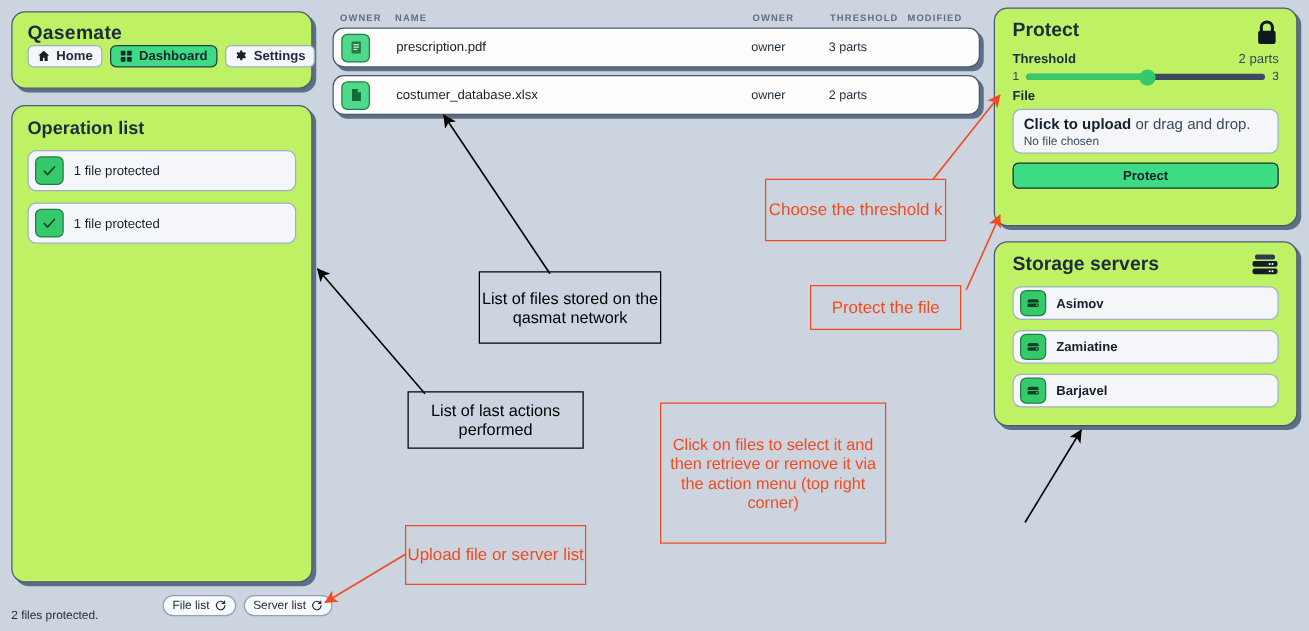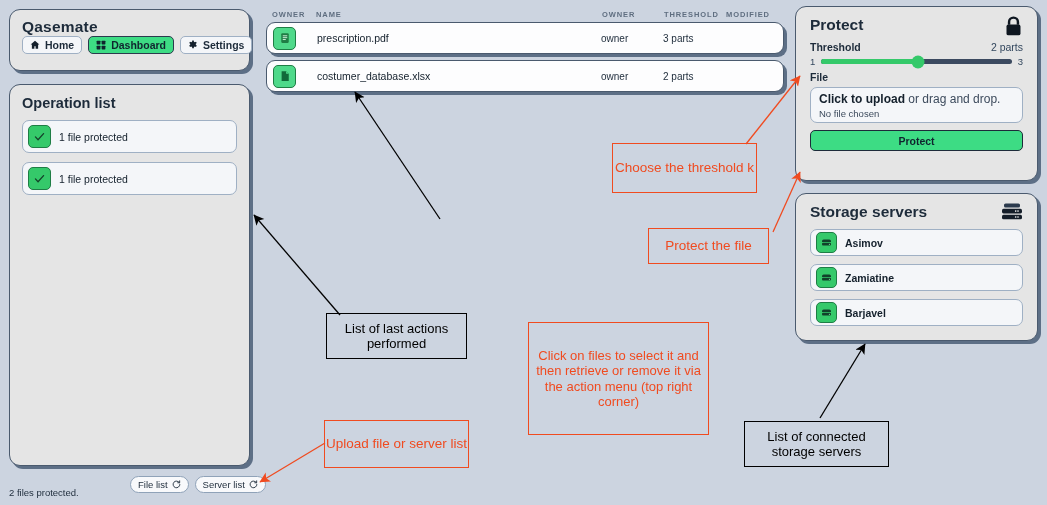--- a/index.html
+++ b/index.html
@@ -7,21 +7,21 @@
     width: 1047px; height: 505px;
     background: #ccd4e0;
     font-family: "Liberation Sans", sans-serif;
     overflow: hidden;
   }
   #root { position: relative; width: 1047px; height: 505px; }
 
   
   .panel {
     position: absolute;
-    background: #e5e5e5;
+    background: #bef264;
     border: 1.5px solid #4a5a6e;
     border-radius: 11px;
     box-shadow: 3px 3px 0 #5d6f86;
   }
 
   
   #header-panel { left: 9px; top: 9px; width: 241px; height: 62px; }
   .app-title {
     font-size: 15.5px; font-weight: bold; color: #1d2b3a;
     margin: 8px 0 0 12px; letter-spacing: .2px;
@@ -402,24 +402,24 @@
 
     <line x1="820" y1="418" x2="865" y2="344" stroke="#000" stroke-width="1.3" marker-end="url(#ah-black)"></line>
 
     <line x1="746" y1="144" x2="800" y2="76" stroke="#f04b20" stroke-width="1.3" marker-end="url(#ah-orange)"></line>
 
     <line x1="773" y1="232" x2="800" y2="172" stroke="#f04b20" stroke-width="1.3" marker-end="url(#ah-orange)"></line>
 
     <line x1="325" y1="443" x2="260" y2="482" stroke="#f04b20" stroke-width="1.3" marker-end="url(#ah-orange)"></line>
   </svg>
 
+  <div class="anno black" style="left:383px; top:217px; width:146px; height:58px;">List of files stored on the qasmat network</div>
 
   <div class="anno black" style="left:326px; top:313px; width:141px; height:46px;">List of last actions performed</div>
 
-  <div class="anno black" style="left:744px; top:421px; width:145px; height:46px;">List of connected storage servers</div>
 
   <div class="anno orange" style="left:612px; top:143px; width:145px; height:50px;">Choose the threshold k</div>
 
   <div class="anno orange" style="left:648px; top:228px; width:121px; height:36px;">Protect the file</div>
 
   <div class="anno orange" style="left:528px; top:322px; width:181px; height:113px; font-size:13px;">Click on files to select it and then retrieve or remove it via the action menu (top right corner)</div>
 
   <div class="anno orange" style="left:324px; top:420px; width:145px; height:48px;">Upload file or server list</div>
 
 </div>

